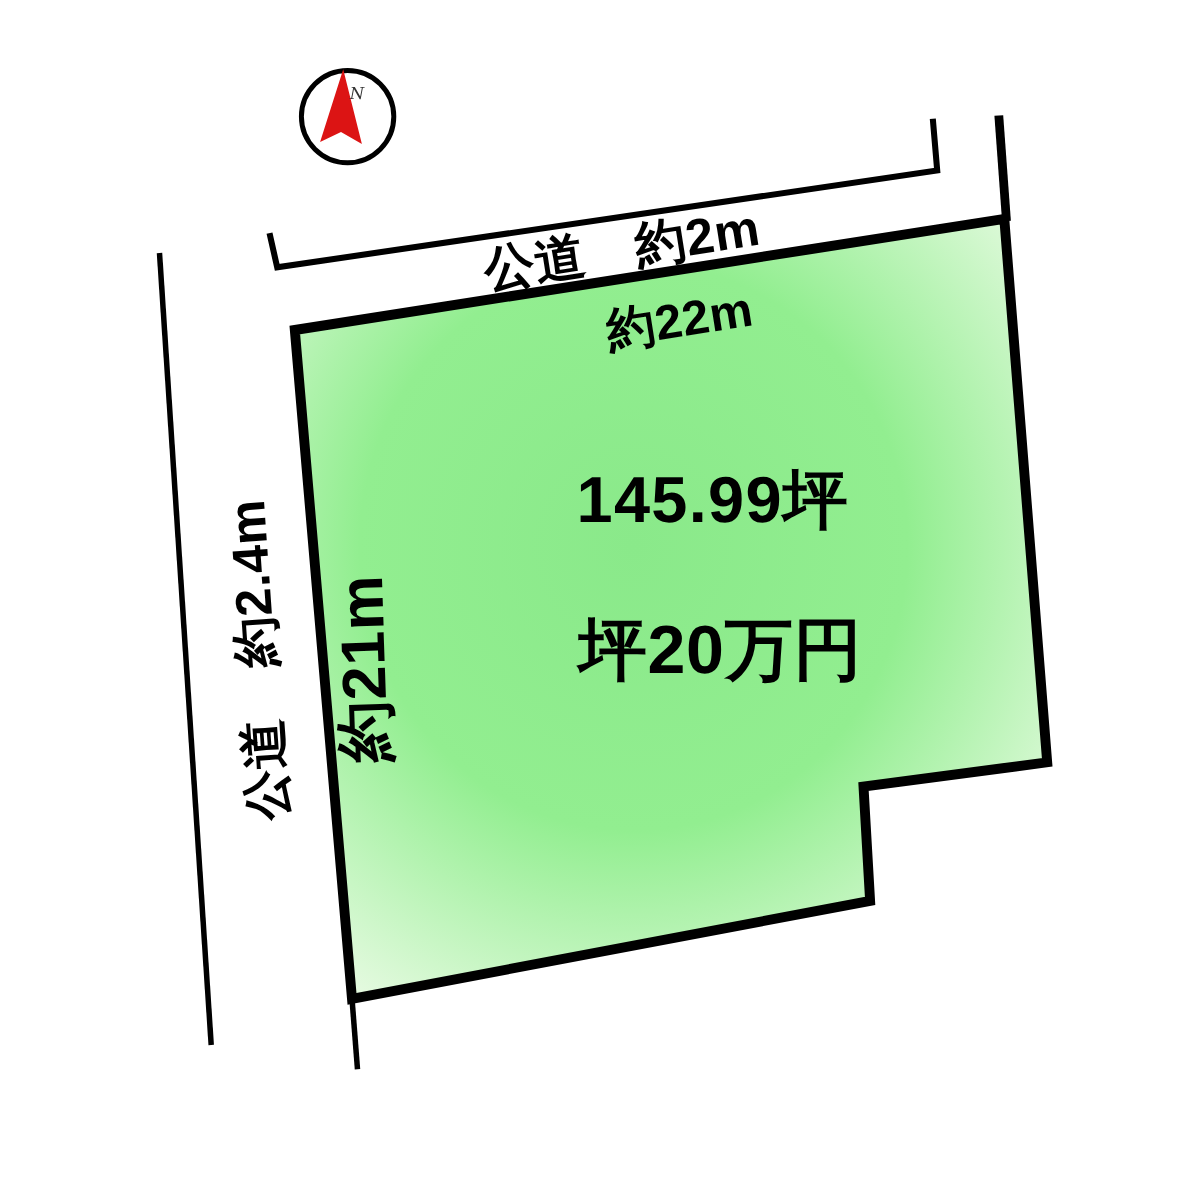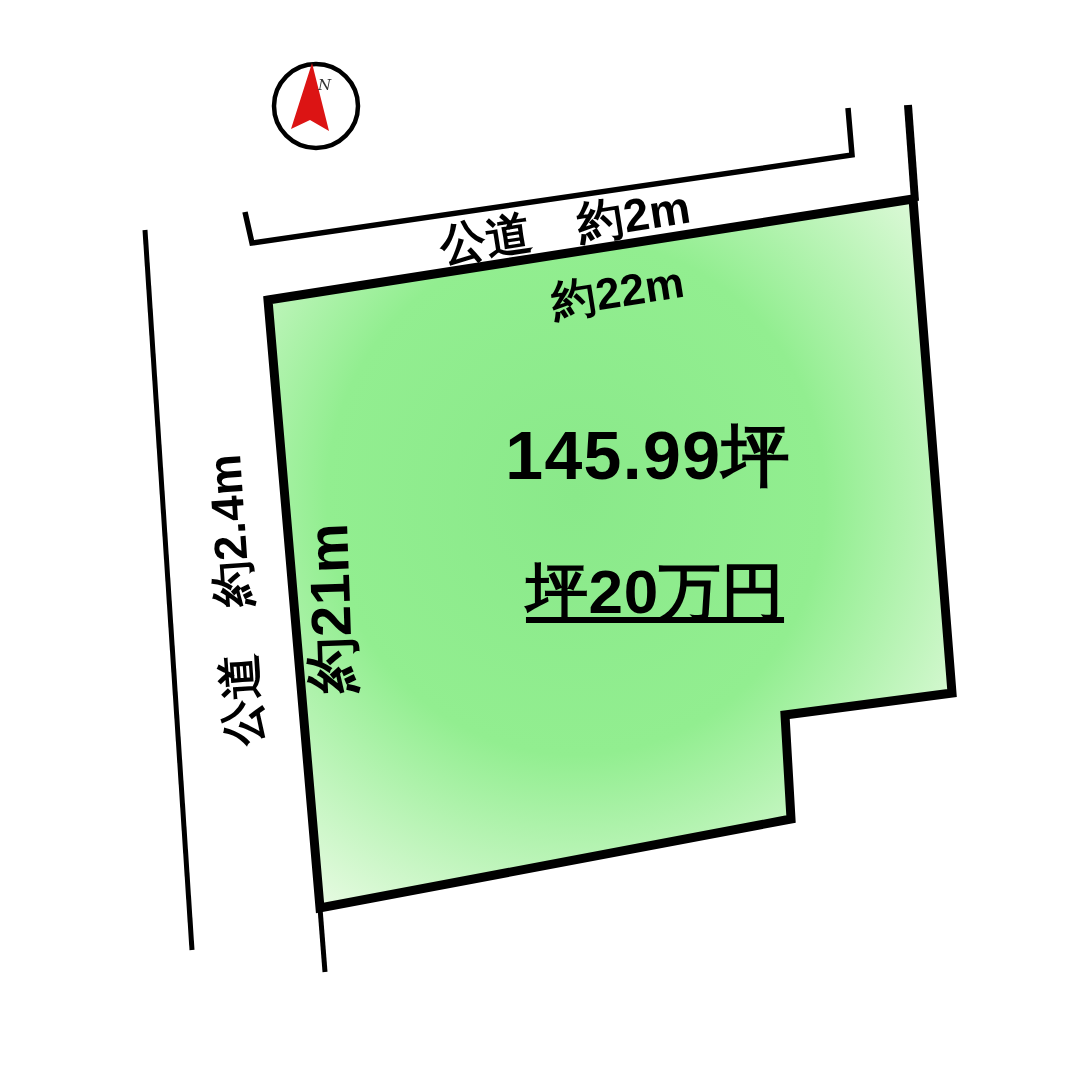--- a/index.html
+++ b/index.html
@@ -39,31 +39,30 @@
     font-size:46px;
     transform:translate(-50%,-50%) rotate(-94deg);
   }
   .lbl-left-dim{
     left:331px;top:608px;
     font-size:56px;
     transform:translate(-50%,-50%) rotate(-92deg);
   }
   .lbl-area{
     left:648px;top:455px;
-    font-size:68px;
+    font-size:59px;
     font-weight:900;
     letter-spacing:0.02em;
     transform:translate(-50%,-50%);
   }
   .lbl-price{
     left:655px;top:592px;
     font-size:62px;
     font-weight:900;
     transform:translate(-50%,-50%);
-    text-decoration:underline;
   }
   .compass-n{
     font-family:"DejaVu Serif","Liberation Serif",serif;
     font-style:italic;
     font-size:15px;
     fill:#333333;
   }
 </style>
 </head>
 <body>

